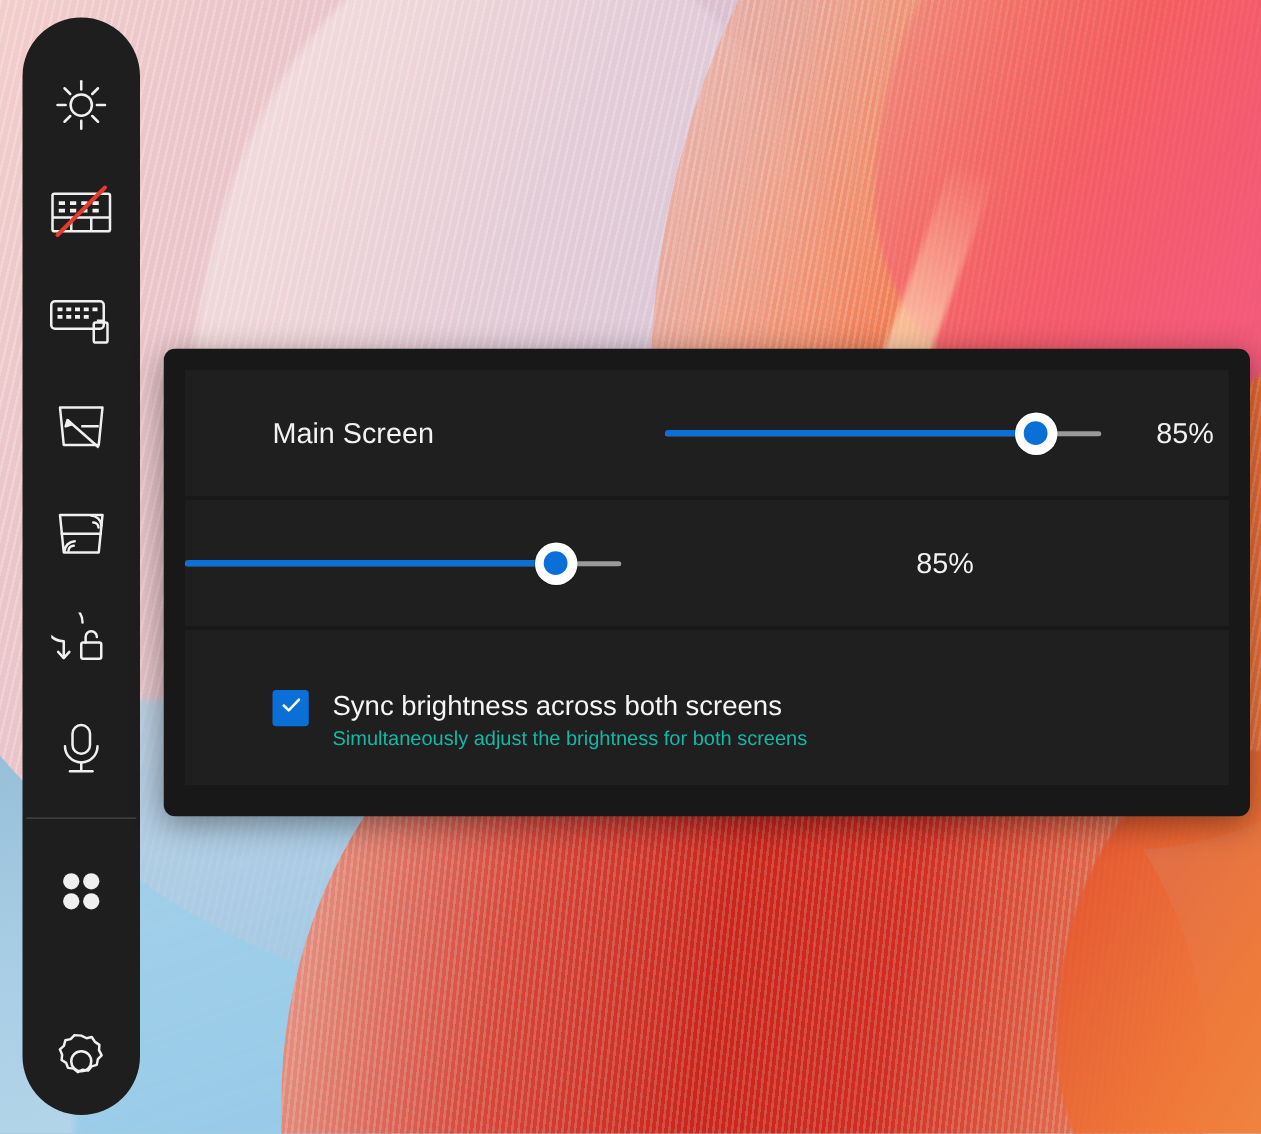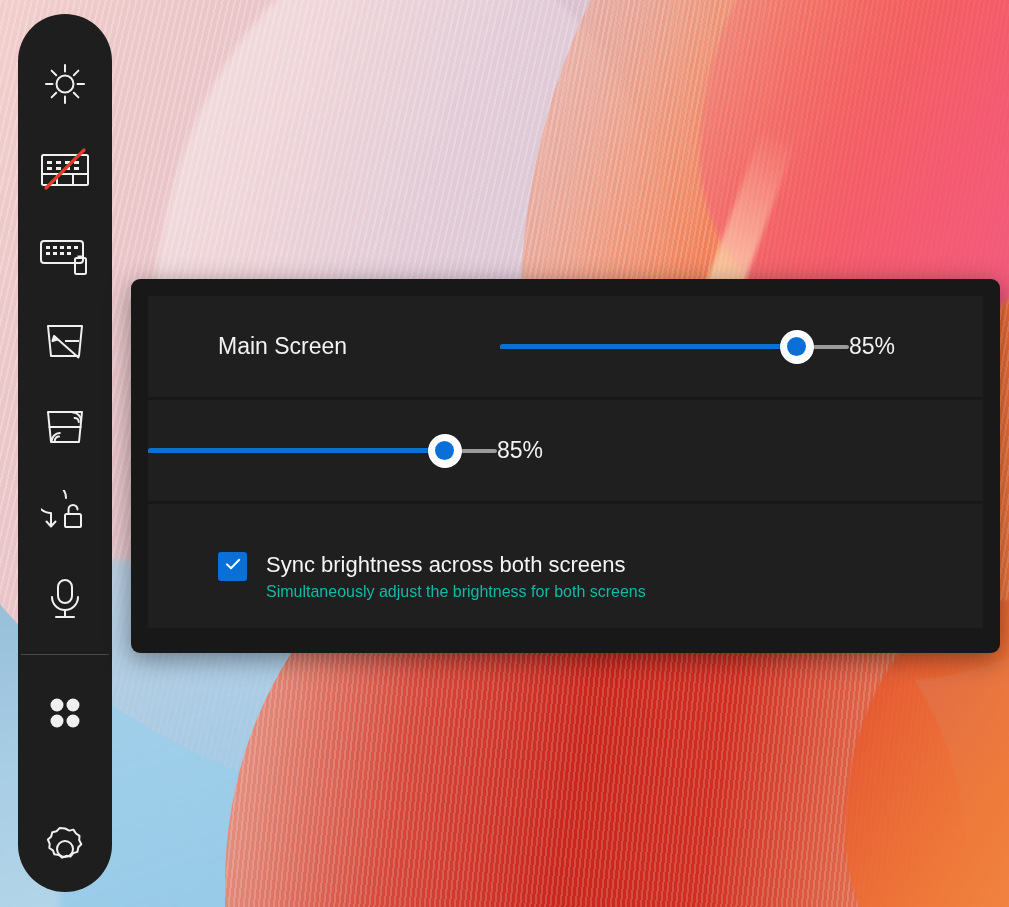--- a/index.html
+++ b/index.html
@@ -163,21 +163,21 @@
     padding: 17px;
     z-index: 6;
     box-shadow: 0 6px 26px rgba(0,0,0,0.42);
   }
   .row {
     background: #1f1f1f;
     display: flex;
     align-items: center;
     width: 100%;
   }
-  .row-slider { height: 101px; }
+  .row-slider { height: 101px; gap: 32px; }
   .row-check  { height: 124px; }
   .row-gap { height: 3px; }
 
   .row-label {
     color: #f2f2f2;
     font-size: 23px;
     padding-left: 70px;
     width: 352px;
     white-space: nowrap;
   }
@@ -219,20 +219,21 @@
   .thumb::after {
     content: "";
     width: 19px;
     height: 19px;
     border-radius: 50%;
     background: #0a70d8;
   }
   .pct {
     color: #f2f2f2;
     font-size: 23px;
+    text-align: center;
     flex: 1;
     white-space: nowrap;
   }
 
   .check-box {
     margin-left: 70px;
     width: 29px;
     height: 29px;
     background: #0a70d8;
     border-radius: 3px;

